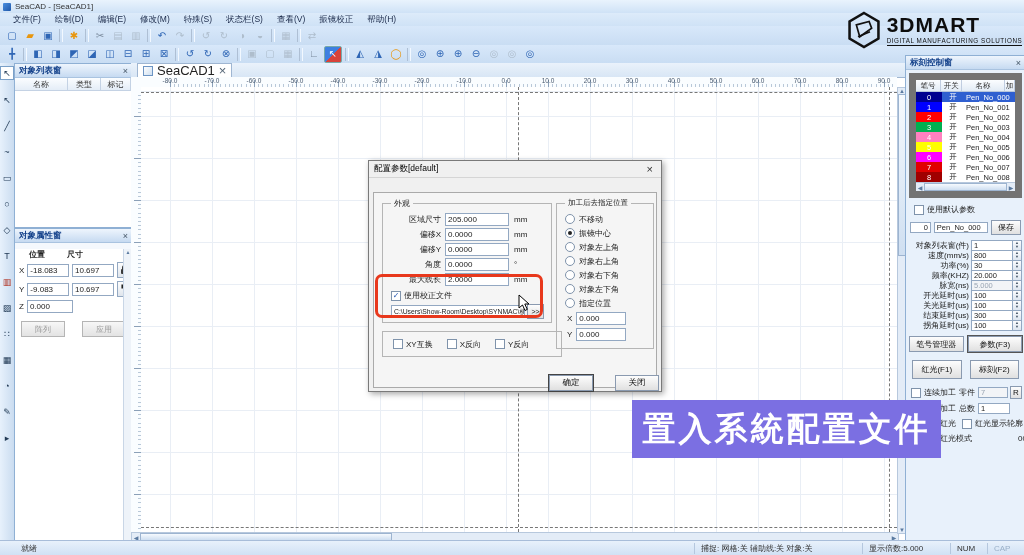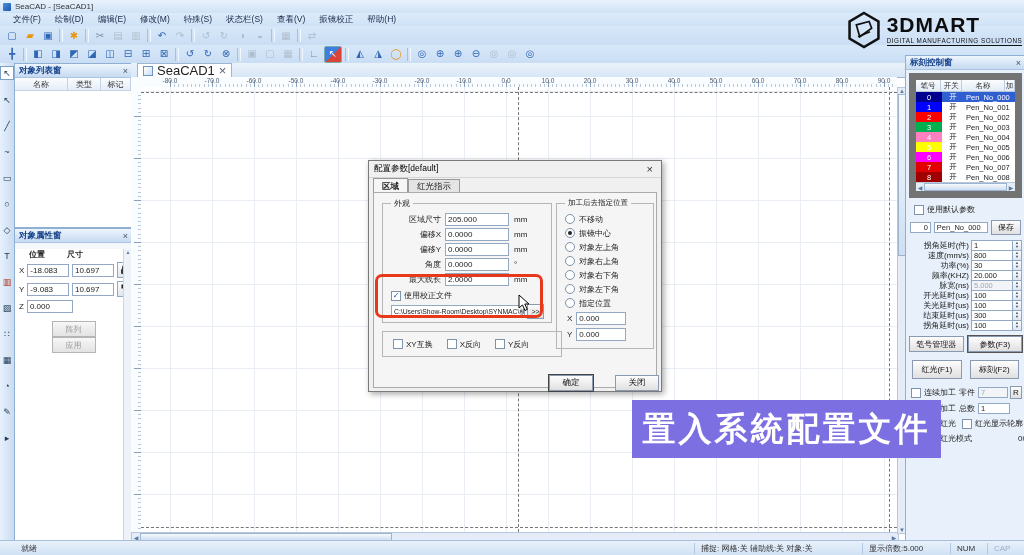--- a/index.html
+++ b/index.html
@@ -268,21 +268,21 @@
       <div class="row" style="margin:3px 0 0 4px;gap:3px;">
         <span>Y</span>
         <span class="pin">-9.083</span>
         <span class="pin">10.697</span>
         <span class="gbtn" style="font-size:7px;">▚</span>
       </div>
       <div class="row" style="margin:3px 0 0 4px;gap:3px;">
         <span>Z</span>
         <span class="pin">0.000</span>
       </div>
-      <div class="row" style="margin:8px 6px 0 6px;justify-content:space-between;flex-direction:column;">
+      <div class="row" style="margin:8px 6px 0 6px;justify-content:space-between;">
         <span class="dbtn" style="width:42px;">阵列</span>
         <span class="dbtn" style="width:42px;">应用</span>
       </div>
       <div class="a" style="right:0;top:0;width:8px;height:100%;background:#eef3f9;border-left:1px solid #c9d6e6;">
         <div style="font-size:5px;text-align:center;color:#5a7aa0;">▲</div>
       </div>
     </div>
   </div>
 
   <div class="a tabbar">
@@ -394,21 +394,21 @@
 
     <div class="row" style="margin:5px 4px 0 4px;gap:3px;">
       <span class="pval" style="width:16px;justify-content:flex-end;">0</span>
       <span class="pval" style="width:52px;">Pen_No_000</span>
       <span class="btn" style="width:30px;height:13px;">保存</span>
     </div>
 
     <div style="margin:5px 3px 0 3px;">
 
     <div class="prow">
-        <span class="plabel">拐角延时(件)</span>
+        <span class="plabel">对象列表窗(件)</span>
         <span class="pval">1</span>
         <span class="spin"></span>
       </div>
         <div class="prow">
         <span class="plabel">速度(mm/s)</span>
         <span class="pval">800</span>
         <span class="spin"></span>
       </div>
         <div class="prow">
         <span class="plabel">功率(%)</span>
@@ -480,24 +480,20 @@
       <span class="cb"></span>
       <span class="cklabel">连续红光模式</span>
       <span class="cklabel" style="margin-left:18px;padding-left:28px;">00:00:12.804</span>
     </div>
   </div>
 
   <div class="a dialog">
     <div class="dlg-title">
       <span>配置参数[default]</span>
       <span class="x">×</span>
-    </div>
-    <div class="tabstrip">
-      <span class="tab active">区域</span>
-      <span class="tab">红光指示</span>
     </div>
     <div class="tabpage">
 
       <div class="fset" style="left:8px;top:10px;width:168px;height:118px;">
         <span class="legend">外观</span>
         <div style="margin-top:8px;">
 
         <div class="frow">
             <span class="flabel">区域尺寸</span>
             <span class="dval">205.000</span>

